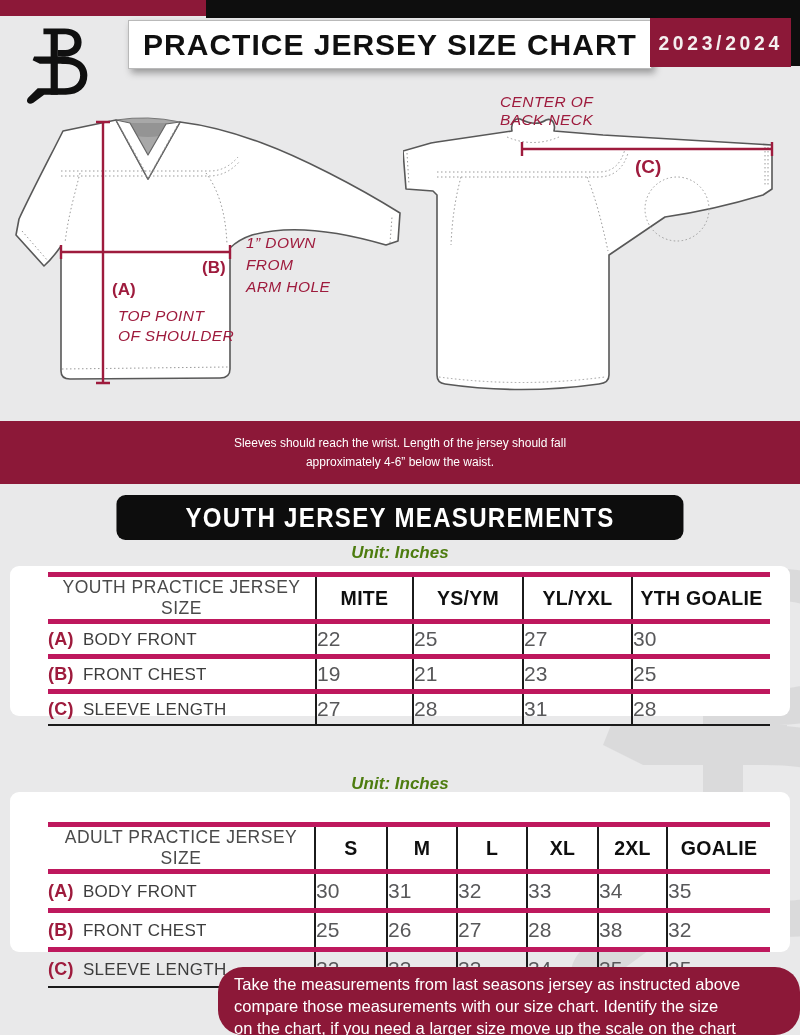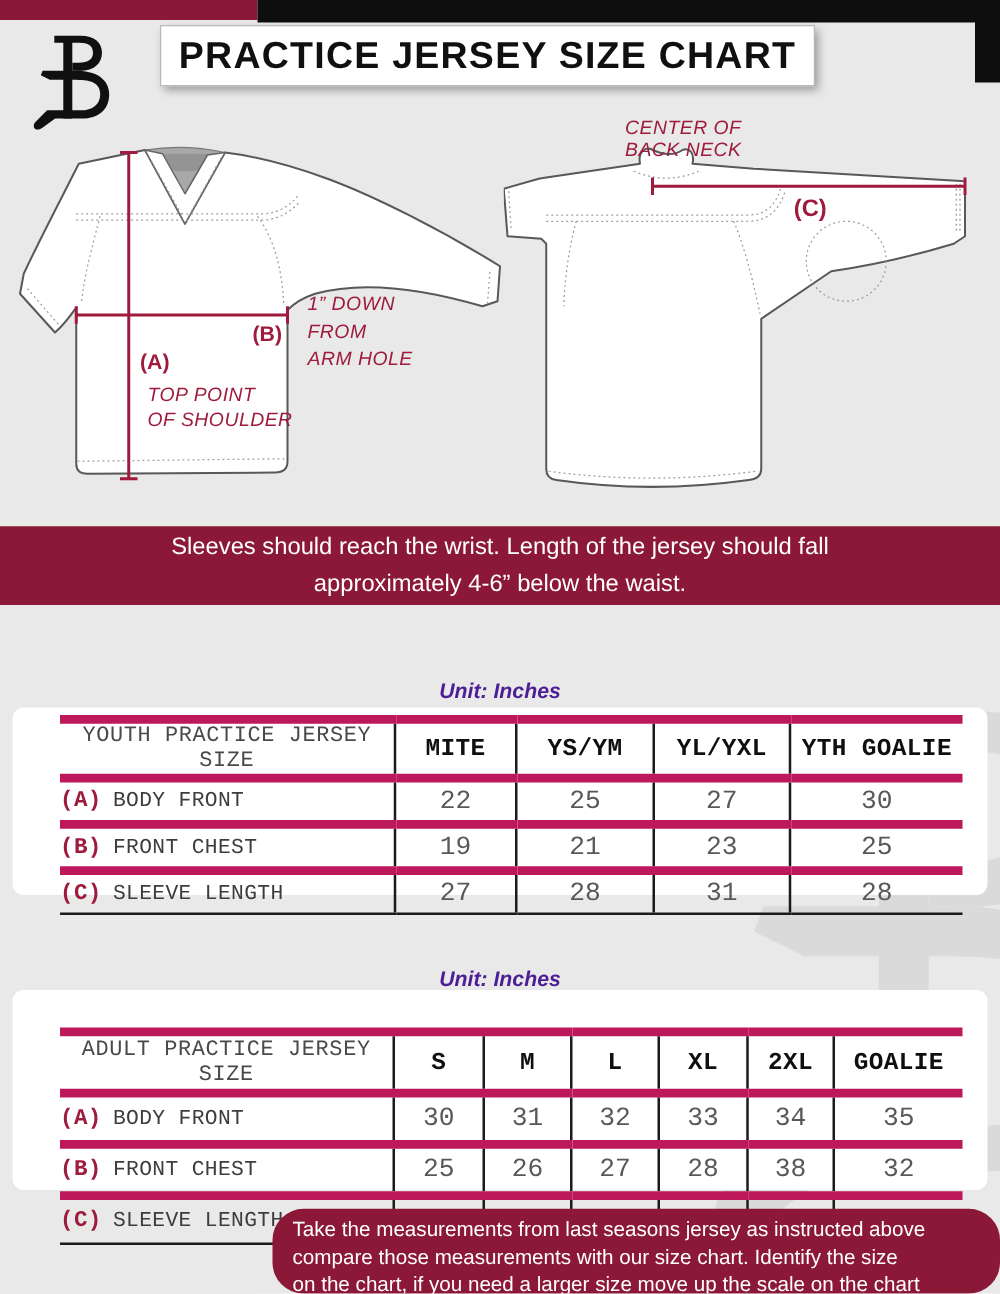--- a/index.html
+++ b/index.html
@@ -26,51 +26,51 @@
   
   .svg-front{position:absolute;left:0;top:95px;}
   .svg-back{position:absolute;left:403px;top:85px;}
   svg text{font-family:"Liberation Sans",sans-serif;}
   .m-label{font-weight:bold;font-size:17px;fill:#9E1B3D;}
   .m-note{font-style:italic;font-size:15.5px;fill:#9E1B3D;letter-spacing:.4px;}
 
   
   .banner{position:absolute;left:0;top:421px;width:800px;height:63px;background:#8C1838;
           display:flex;align-items:center;justify-content:center;}
-  .banner p{margin:0;color:#fff;font-size:19px;line-height:1.55;text-align:center;white-space:pre-line;}
+  .banner p{margin:0;color:#fff;font-size:12px;line-height:1.55;text-align:center;white-space:pre-line;}
 
   
   .pill{position:absolute;left:50%;transform:translateX(-50%);height:45px;background:#0D0D0D;
         border-radius:9px;display:flex;align-items:center;justify-content:center;padding:0 34px;}
   .pill span{display:block;transform:scaleX(.86);color:#fff;font-weight:bold;font-size:28px;
              letter-spacing:1.5px;white-space:nowrap;}
   .pill-youth{top:495px;}
   .pill-adult{top:727px;}
   .unit{position:absolute;left:0;width:800px;text-align:center;font-style:italic;font-weight:bold;
-        font-size:17px;color:#4c1d95;}
+        font-size:17px;color:#4d7c0f;}
   .unit-youth{top:543px;}
   .unit-adult{top:774px;}
 
   
   .card{position:absolute;left:10px;width:780px;background:#fff;border-radius:9px;}
   .card-youth{top:566px;height:150px;}
   .card-adult{top:792px;height:160px;}
   table.size{position:absolute;left:48px;width:722px;border-collapse:collapse;table-layout:fixed;}
   .table-youth{top:572px;}
   .table-adult{top:798px;margin-top:24px;}
-  table.size th,table.size td{border-top:7px solid #be185d;padding:0;font-family:Liberation Mono, monospace;}
+  table.size th,table.size td{border-top:5px solid #be185d;padding:0;}
   table.size tr:last-child td{border-bottom:2px solid #1b1b1b;}
   table.size th:not(:first-child),table.size td:not(:first-child){border-left:2px solid #1b1b1b;}
   .table-youth th{height:40px;} .table-youth td{height:30px;}
   .table-adult th{height:42px;} .table-adult td{height:34px;}
   th.label-col{font-weight:normal;font-size:17.5px;color:#4a4a4a;letter-spacing:.5px;text-align:center;}
   th.size-col{font-size:19.5px;color:#0f0f0f;text-align:center;letter-spacing:.3px;border-radius:13px;}
   td.row-label{text-align:left;padding-left:26px;font-size:17px;color:#3d3d3d;letter-spacing:.3px;}
   td.row-label .key{color:#9E1B3D;font-weight:bold;font-size:18px;margin-right:9px;}
-  td.val{text-align:center;font-size:21px;color:#58585a;}
+  td.val{font-size:21px;color:#58585a;}
 
   
   .footer-black{position:absolute;left:0;top:967px;width:218px;height:68px;background:#0E0E0E;}
   .footer-logo{position:absolute;left:24px;top:12px;width:38px;height:43px;}
   .brand-name{position:absolute;left:72px;top:0;height:68px;display:flex;align-items:center;
               color:#fff;font-weight:bold;font-size:15px;letter-spacing:6px;}
   .footer-maroon{position:absolute;left:218px;top:967px;width:582px;height:68px;background:#8C1838;
                  box-sizing:border-box;padding:7px 0 0 16px;border-radius:25px;}
   .footer-maroon p{margin:0;color:#fff;font-size:16.5px;line-height:1.32;white-space:pre-line;}
 </style>
@@ -101,20 +101,23 @@
 
   <div class="strip-maroon"></div>
   <div class="strip-black"></div>
   <div class="black-tab"></div>
   <svg class="logo-header" viewBox="0 0 100 112">
     <use href="#bw-logo" fill="currentColor"></use>
   </svg>
   <div class="title-bar">
     <h1>PRACTICE JERSEY SIZE CHART</h1>
   </div>
+  <div class="season-badge">
+    <span>2023/2024</span>
+  </div>
 
   <svg class="svg-front" width="412" height="320" viewBox="0 0 412 320">
     <g fill="#FFFFFF" stroke="#585858" stroke-width="1.6" stroke-linejoin="round">
       <path d="M116,25 L63,36 C50,62 32,96 19,124 L16,140 L44,171 C52,164 56,158 61,151 L61,276 Q61,284 70,284 L220,283 Q230,283 230,274 L230,153 C236,147 243,143 252,140 C295,128 345,138 386,150 L398,146 L400,118 C355,90 300,62 262,48 C235,38 205,30 180,27 L148,84 Z"></path>
     </g>
     <path d="M116,25 Q148,20 180,27 L172,38 L148,62 L124,38 Z" fill="#A8A8A8" stroke="#777" stroke-width="1"></path>
     <path d="M120,28 L176,28 L171,38 Q148,46 125,38 Z" fill="#949494" stroke="none"></path>
     <path d="M116,25 L148,84 L180,27 L166,29 L148,60 L130,28 Z" fill="#FFFFFF" stroke="#666" stroke-width="1.2" stroke-linejoin="round"></path>
     <g stroke="#9a9a9a" stroke-width="1" fill="none" stroke-dasharray="1.5,2.5">
       <path d="M61,76 L210,76 Q226,76 238,62"></path>
@@ -163,20 +166,23 @@
     <text class="m-label" x="232" y="88" style="font-size:19px">(C)</text>
     <text class="m-note" x="97" y="22">CENTER OF</text>
     <text class="m-note" x="97" y="40">BACK NECK</text>
   </svg>
 
   <div class="banner">
     <p>Sleeves should reach the wrist. Length of the jersey should fall
 approximately 4-6” below the waist.</p>
   </div>
 
+  <div class="pill pill-youth">
+    <span>YOUTH JERSEY MEASUREMENTS</span>
+  </div>
   <div class="unit unit-youth">Unit: Inches</div>
   <div class="card card-youth"></div>
   <table class="size table-youth">
     <colgroup>
         <col style="width:268px">
         <col style="width:97px">
         <col style="width:110px">
         <col style="width:109px">
         <col style="width:138px">
       </colgroup>

